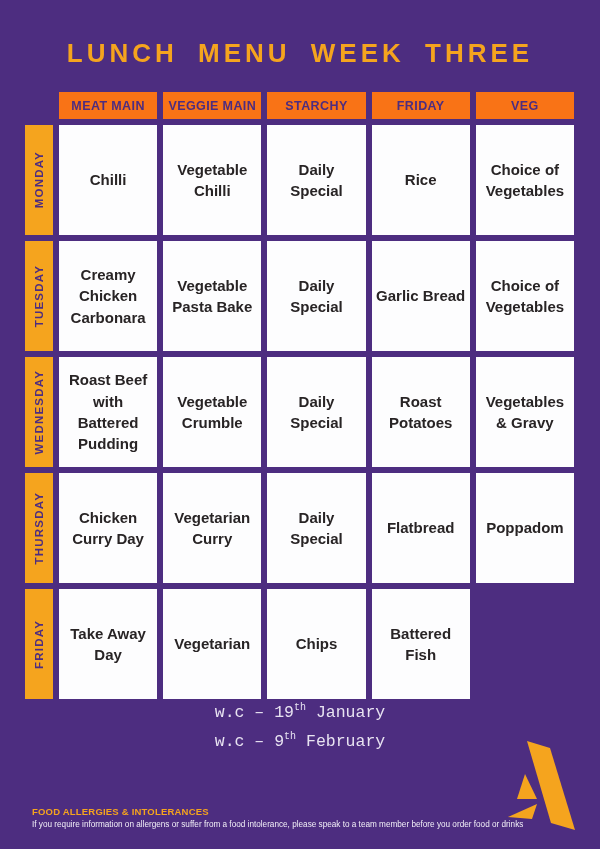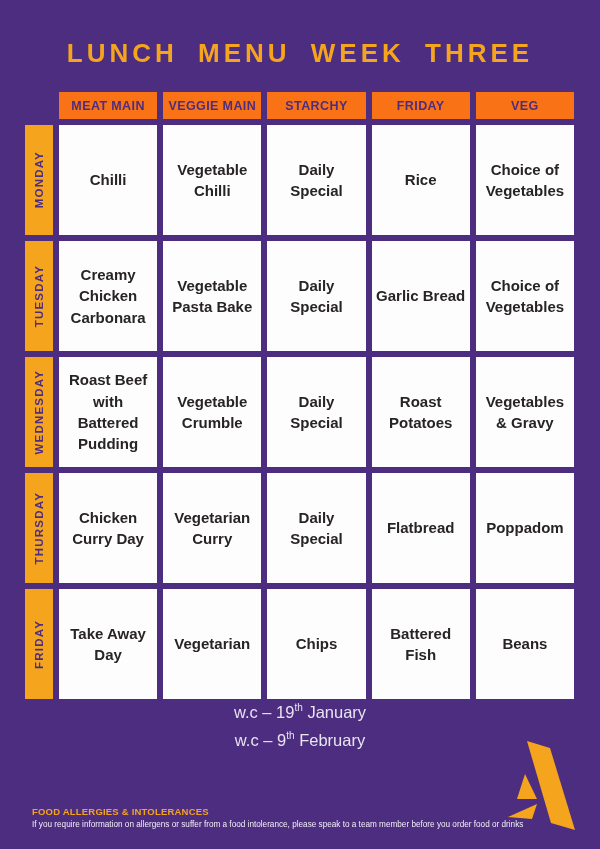--- a/index.html
+++ b/index.html
@@ -70,20 +70,21 @@
     padding: 4px;
   }
 
   .dates {
     position: absolute;
     top: 696px; left: 0; width: 600px;
     text-align: center;
     color: #E8E3F1;
     font-size: 16.5px;
     line-height: 24px;
+    font-family: Liberation Mono, monospace;
   }
   .dates sup { font-size: 10px; }
 
   .footer {
     position: absolute;
     left: 32px; top: 806px;
     width: 470px;
   }
   .footer-heading {
     color: #F5A41E;
@@ -168,21 +169,20 @@
 
   <div class="day-cell">
     <span class="day-label">FRIDAY</span>
   </div>
   <div class="food-cell">Take Away
 Day</div>
   <div class="food-cell">Vegetarian</div>
   <div class="food-cell">Chips</div>
   <div class="food-cell">Battered
 Fish</div>
-  <div class="food-cell">Beans</div>
 </div>
 
 <div class="dates">
   <div class="date-line"><span>w.c – 19</span><sup>th</sup><span> January</span></div>
   <div class="date-line"><span>w.c – 9</span><sup>th</sup><span> February</span></div>
 </div>
 
 <div class="footer">
   <div class="footer-heading">FOOD ALLERGIES &amp; INTOLERANCES</div>
   <div class="footer-note">If you require information on allergens or suffer from a food intolerance, please speak to a team member before you order food or drinks</div>

